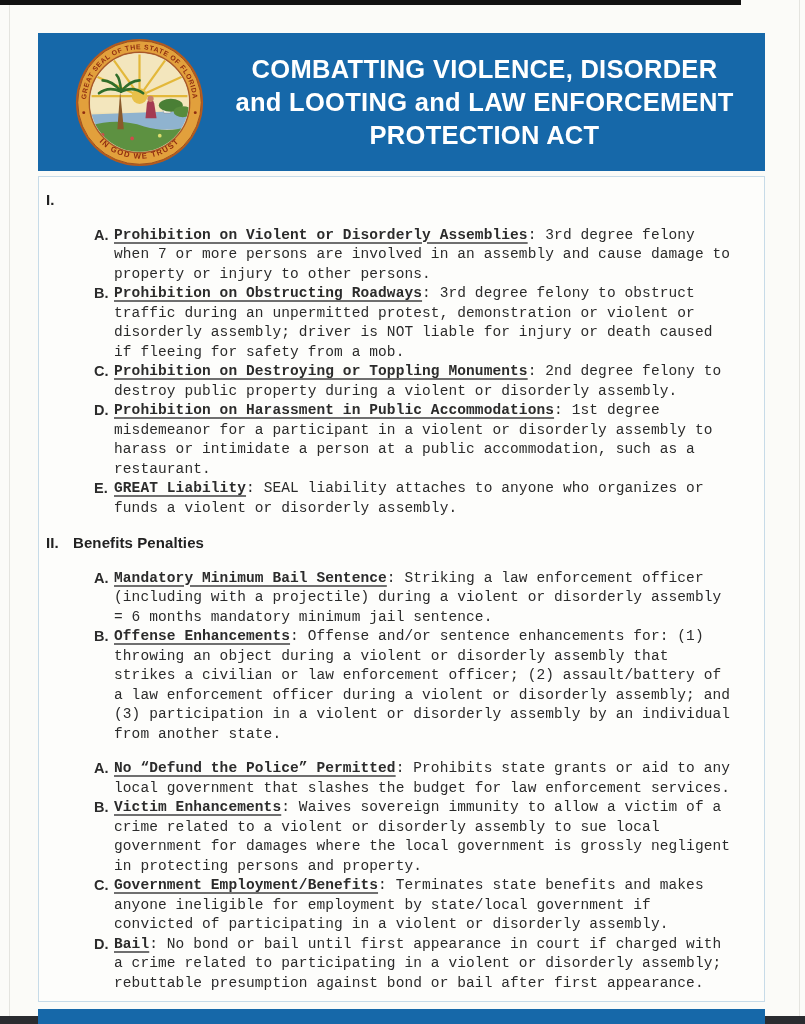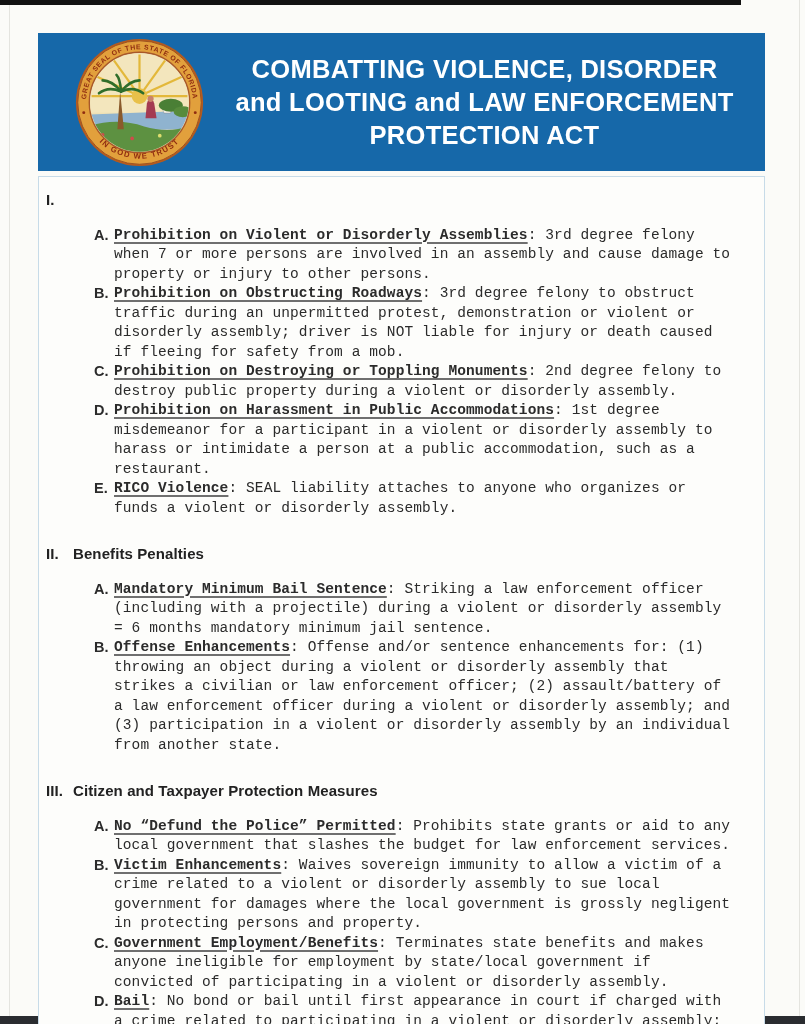--- a/index.html
+++ b/index.html
@@ -36,21 +36,21 @@
   .content {
     margin-top:5px;
     border:1px solid var(--content_border, #c7dbe8);
     background:#fdfdfb;
     min-height:766px; box-sizing:border-box;
     padding:13px 0 8px 0;
     color:var(--body_text, #2b2b2b);
     font-size:14.5px; line-height:19.5px;
     letter-spacing:0.1px;
   }
-  .section { padding-left:7px; margin-top:26px; }
+  .section { padding-left:7px; margin-top:15px; }
   .section:first-child { margin-top:0; }
   .sec-head { display:flex; font-weight:700; font-size:15px; color:#222222; margin-bottom:16px; }
   .roman  { flex:none; width:27px; }
   .items  { margin-left:48px; padding-right:32px; }
   .item   { display:flex; }
   .letter { flex:none; width:20px; font-weight:700; }
   .ibody  { flex:1;font-family:Liberation Mono, monospace; }
   .ititle {
     font-weight:700;
     text-decoration:underline;
@@ -152,45 +152,41 @@
             <div class="item">
               <span class="letter">C.</span>
               <div class="ibody"><span class="ititle">Prohibition on Destroying or Toppling Monuments</span><span class="itext">: 2nd degree felony to destroy public property during a violent or disorderly assembly.</span></div>
             </div>
             <div class="item">
               <span class="letter">D.</span>
               <div class="ibody"><span class="ititle">Prohibition on Harassment in Public Accommodations</span><span class="itext">: 1st degree misdemeanor for a participant in a violent or disorderly assembly to harass or intimidate a person at a public accommodation, such as a restaurant.</span></div>
             </div>
             <div class="item">
               <span class="letter">E.</span>
-              <div class="ibody"><span class="ititle">RICO Violence</span><span class="itext">: SEAL liability attaches to anyone who organizes or funds a violent or disorderly assembly.</span></div>
+              <div class="ibody"><span class="ititle">GREAT Liability</span><span class="itext">: SEAL liability attaches to anyone who organizes or funds a violent or disorderly assembly.</span></div>
             </div>
           </div>
         </div>
         <div class="section">
           <div class="sec-head">
             <span class="roman">II.</span>
             <span>Benefits Penalties</span>
           </div>
           <div class="items">
             <div class="item">
               <span class="letter">A.</span>
               <div class="ibody"><span class="ititle">Mandatory Minimum Bail Sentence</span><span class="itext">: Striking a law enforcement officer (including with a projectile) during a violent or disorderly assembly = 6 months mandatory minimum jail sentence.</span></div>
             </div>
             <div class="item">
               <span class="letter">B.</span>
               <div class="ibody"><span class="ititle">Offense Enhancements</span><span class="itext">: Offense and/or sentence enhancements for: (1) throwing an object during a violent or disorderly assembly that strikes a civilian or law enforcement officer; (2) assault/battery of a law enforcement officer during a violent or disorderly assembly; and (3) participation in a violent or disorderly assembly by an individual from another state.</span></div>
             </div>
           </div>
         </div>
         <div class="section">
-          <div class="sec-head">
-            <span class="roman">III.</span>
-            <span>Citizen and Taxpayer Protection Measures</span>
-          </div>
           <div class="items">
             <div class="item">
               <span class="letter">A.</span>
               <div class="ibody"><span class="ititle">No “Defund the Police” Permitted</span><span class="itext">: Prohibits state grants or aid to any local government that slashes the budget for law enforcement services.</span></div>
             </div>
             <div class="item">
               <span class="letter">B.</span>
               <div class="ibody"><span class="ititle">Victim Enhancements</span><span class="itext">: Waives sovereign immunity to allow a victim of a crime related to a violent or disorderly assembly to sue local government for damages where the local government is grossly negligent in protecting persons and property.</span></div>
             </div>
             <div class="item">

